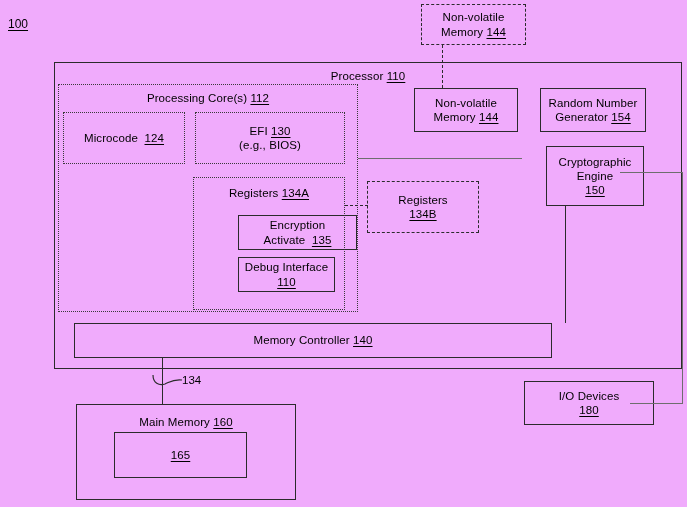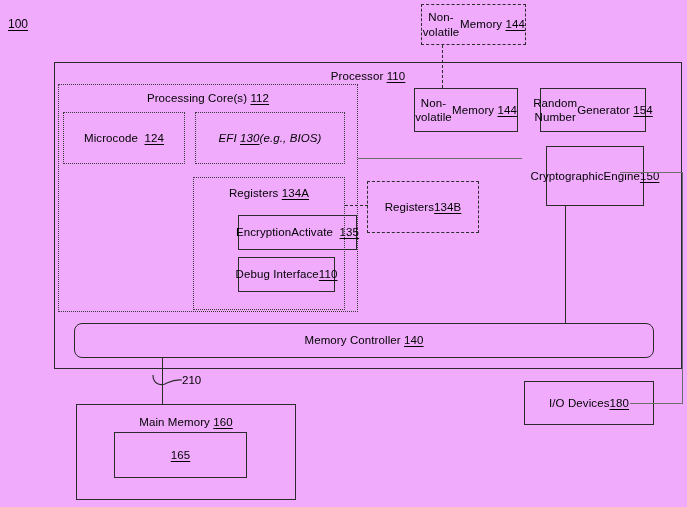--- a/index.html
+++ b/index.html
@@ -13,21 +13,21 @@
     width:687px;
     height:507px;
     overflow:hidden;
     background:#f0abfc;
   }
   
   .box{
     position:absolute;
     box-sizing:border-box;
     display:flex;
-    flex-direction:row;
+    flex-direction:column;
     align-items:center;
     justify-content:center;
     text-align:center;
     line-height:1.22;
     background:transparent;
   }
   .solid{ border:1.3px solid #2b2b2b;margin-left:24px; }
   .dotted{ border:1.4px dotted #3a3a3a; }
   .dashed{ border:1.6px dashed #2b2b2b; }
   
@@ -110,21 +110,21 @@
       <span>Processing Core(s)</span>&nbsp;<u class="n">112</u>
     </div>
   </div>
 
   <div class="box dotted" style="left:63px;top:112px;width:122px;height:52px;">
     <div class="lbl">
       <span>Microcode</span>&nbsp;&nbsp;<u class="n">124</u>
     </div>
   </div>
 
-  <div class="box dotted" style="left:195px;top:112px;width:150px;height:52px;font-style:italic;">
+  <div class="box dotted" style="left:195px;top:112px;width:150px;height:52px;">
     <div class="lbl">
       <span>EFI</span>&nbsp;<u class="n">130</u>
     </div>
     <div class="lbl">(e.g., BIOS)</div>
   </div>
 
 
   <div class="box dotted titled" style="left:193px;top:177px;width:152px;height:133px;">
     <div class="cap" style="top:8px;">
       <span>Registers</span>&nbsp;<u class="n">134A</u>
@@ -167,32 +167,32 @@
   <div class="box solid" style="left:522px;top:146px;width:98px;height:60px;">
     <div class="lbl2">Cryptographic</div>
     <div class="lbl2">Engine</div>
     <div class="lbl2"><u class="n">150</u></div>
   </div>
 
   <div class="ln lnh thinln" style="left:358px;top:158px;width:164px;"></div>
 
   <div class="ln lnv" style="left:565px;top:206px;height:117px;"></div>
 
-  <div class="box solid" style="left:50px;top:323px;width:580px;height:35px;border-radius:8px;">
+  <div class="box solid" style="left:50px;top:323px;width:478px;height:35px;">
     <div class="lbl">
       <span>Memory Controller</span>&nbsp;<u class="n">140</u>
     </div>
   </div>
 
   <div class="ln lnv" style="left:162px;top:358px;height:46px;"></div>
 
   <svg id="sq158" width="32" height="16" viewBox="0 0 32 16">
     <path d="M1 1 C1 9, 7 12, 13 10 C18 8, 21 5, 30 6" fill="none" stroke="#2b2b2b" stroke-width="1.2"></path>
   </svg>
-  <div id="lbl158">210</div>
+  <div id="lbl158">134</div>
 
   <div class="box solid titled" style="left:52px;top:404px;width:220px;height:96px;">
     <div class="cap" style="top:10px;">
       <span>Main Memory</span>&nbsp;<u class="n">160</u>
     </div>
   </div>
 
   <div class="box solid" style="left:90px;top:432px;width:133px;height:46px;">
     <div class="lbl2"><u class="n">165</u></div>
   </div>

